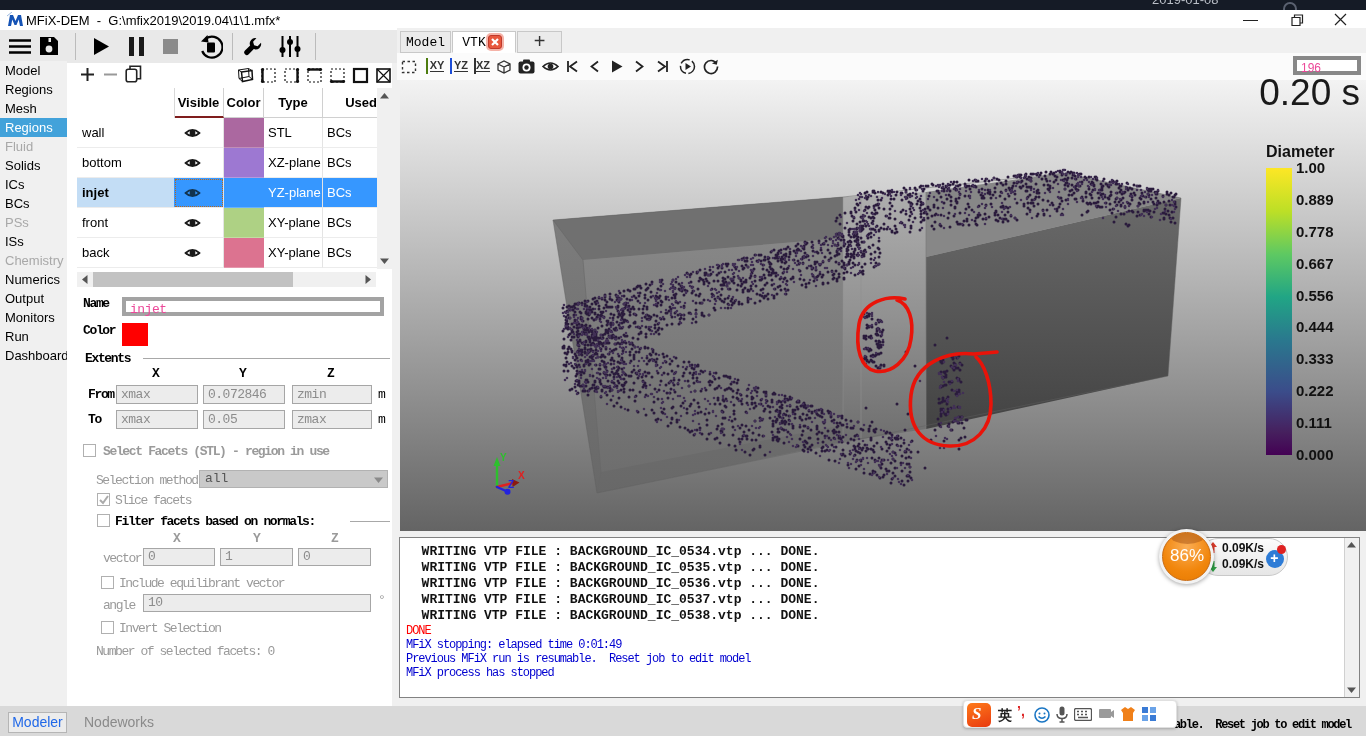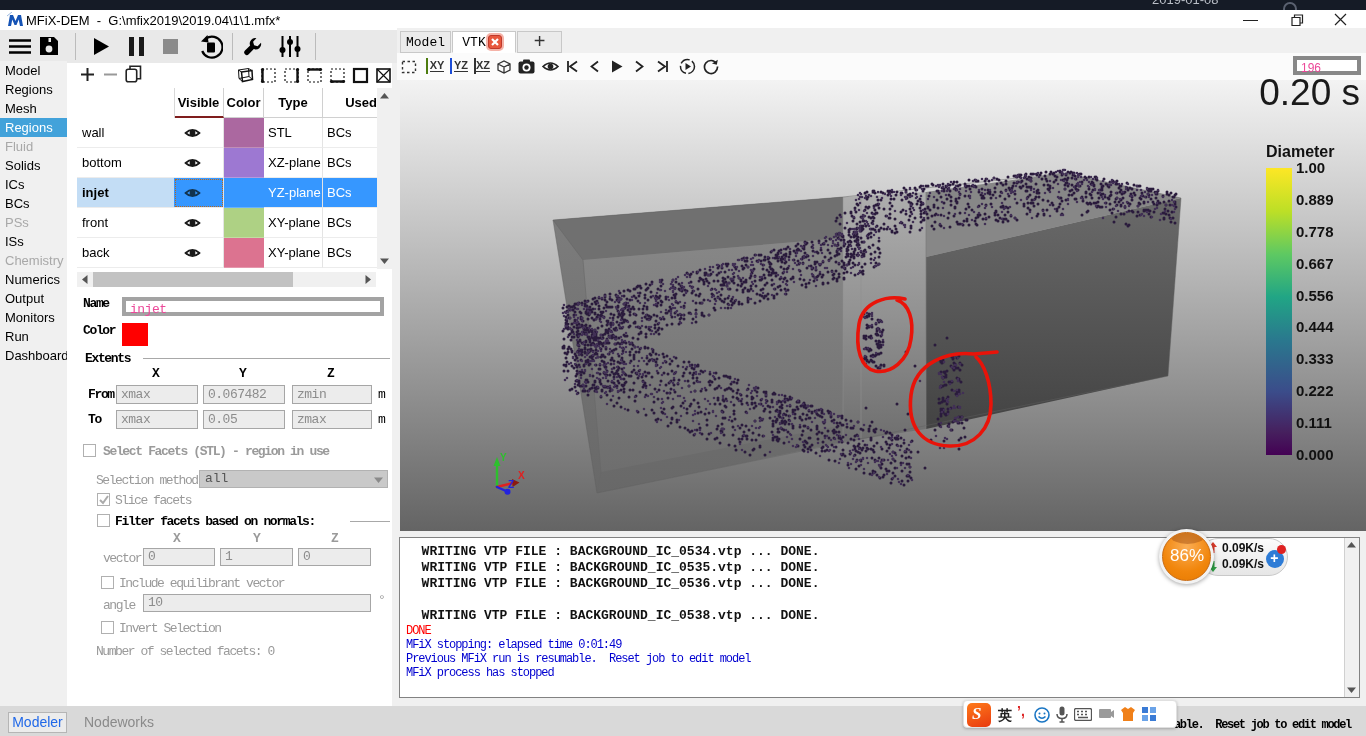--- a/index.html
+++ b/index.html
@@ -229,21 +229,21 @@
 <div class="inp" style="left:55px;top:234px;width:262px;height:19px;line-height:17px">injet</div>
 <div class="flbl" style="left:16px;top:260px">Color</div>
 <div class="abs" style="left:55px;top:260px;width:26px;height:23px;background:#f00"></div>
 <div class="flbl" style="left:18px;top:288px">Extents</div>
 <div class="abs" style="left:76px;top:295px;width:247px;height:1px;background:#a8a8a8"></div>
 <div class="flbl" style="left:85px;top:303px">X</div>
 <div class="flbl" style="left:172px;top:303px">Y</div>
 <div class="flbl" style="left:260px;top:303px">Z</div>
 <div class="flbl" style="left:21px;top:324px">From</div>
 <div class="inpd" style="left:49px;top:322px;width:82px;height:19px;line-height:17px">xmax</div>
-<div class="inpd" style="left:136px;top:322px;width:82px;height:19px;line-height:17px">0.067482</div>
+<div class="inpd" style="left:136px;top:322px;width:82px;height:19px;line-height:17px">0.072846</div>
 <div class="inpd" style="left:225px;top:322px;width:80px;height:19px;line-height:17px">zmin</div>
 <div class="flbl" style="left:311px;top:324px;font-weight:normal">m</div>
 <div class="flbl" style="left:21px;top:349px">To</div>
 <div class="inpd" style="left:49px;top:347px;width:82px;height:19px;line-height:17px">xmax</div>
 <div class="inpd" style="left:136px;top:347px;width:82px;height:19px;line-height:17px">0.05</div>
 <div class="inpd" style="left:225px;top:347px;width:80px;height:19px;line-height:17px">zmax</div>
 <div class="flbl" style="left:311px;top:349px;font-weight:normal">m</div>
 <div class="cb" style="left:16px;top:381px"></div>
 <div class="flbl2" style="left:36px;top:381px">Select Facets (STL) - region in use</div>
 <div class="flblr" style="left:29px;top:410px">Selection method</div>
@@ -414,20 +414,21 @@
 <text x="896" y="316" font-family="Liberation Sans,sans-serif" font-size="15" font-weight="bold" fill="#111">0.222</text>
 <text x="896" y="348" font-family="Liberation Sans,sans-serif" font-size="15" font-weight="bold" fill="#111">0.111</text>
 <text x="896" y="380" font-family="Liberation Sans,sans-serif" font-size="15" font-weight="bold" fill="#111">0.000</text>
 </svg>
 </div>
 
 <div class="abs" id="console">
   <div class="ln" style="top:6px">  WRITING VTP FILE : BACKGROUND_IC_0534.vtp ... DONE.</div>
   <div class="ln" style="top:22px">  WRITING VTP FILE : BACKGROUND_IC_0535.vtp ... DONE.</div>
   <div class="ln" style="top:38px">  WRITING VTP FILE : BACKGROUND_IC_0536.vtp ... DONE.</div>
+  <div class="ln" style="top:54px">  WRITING VTP FILE : BACKGROUND_IC_0537.vtp ... DONE.</div>
   <div class="ln" style="top:70px">  WRITING VTP FILE : BACKGROUND_IC_0538.vtp ... DONE.</div>
   <div class="ln lnb" style="top:86px;color:#f00">DONE</div>
   <div class="ln lnb" style="top:100px;color:#0000d0">MFiX stopping: elapsed time 0:01:49</div>
   <div class="ln lnb" style="top:114px;color:#0000d0">Previous MFiX run is resumable.  Reset job to edit model</div>
   <div class="ln lnb" style="top:128px;color:#0000d0">MFiX process has stopped</div>
   <div class="csb" style="right:0;top:0;width:15px;height:159px;border-left:1px solid #d0d0d0"></div>
   <svg class="abs" style="right:3px;top:4px" width="9" height="6" viewBox="0 0 9 6">
         <path d="M0 5.5 4.5 0 9 5.5z" fill="#555"></path>
       </svg>
   <svg class="abs" style="right:3px;top:149px" width="9" height="6" viewBox="0 0 9 6">

